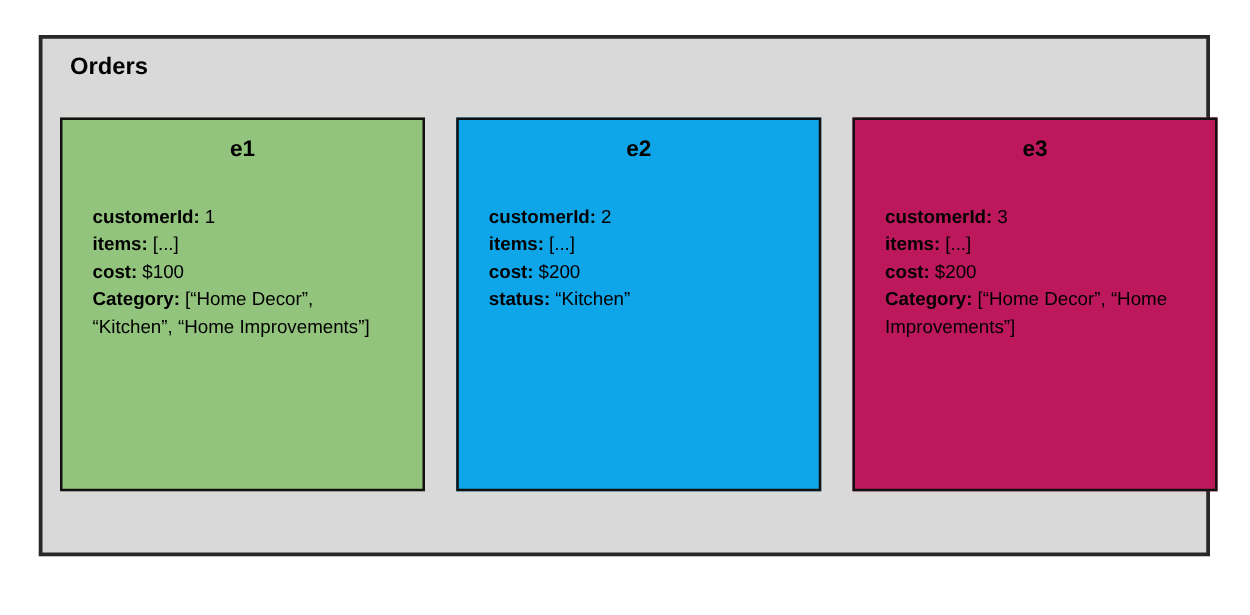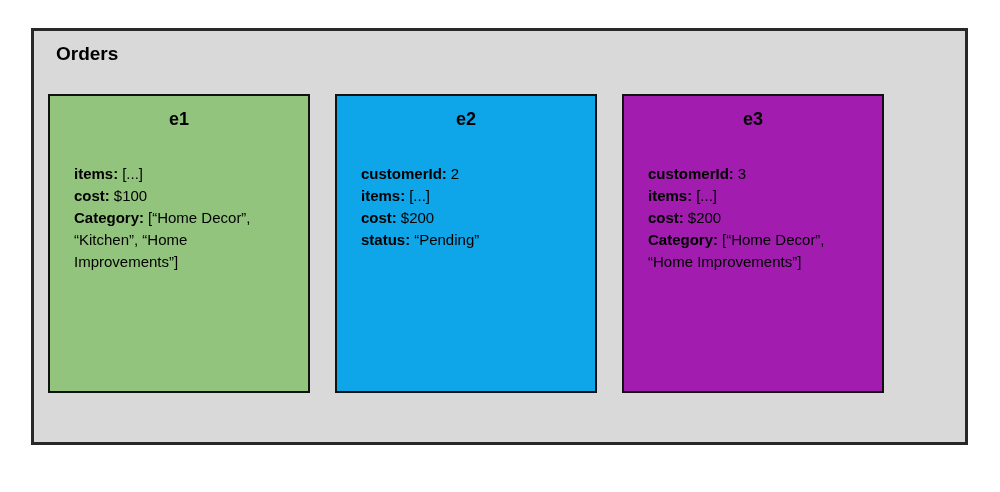--- a/index.html
+++ b/index.html
@@ -25,21 +25,21 @@
     font-weight: bold;
     line-height: 24px;
   }
   .cards-row {
     position: absolute;
     left: 14px; top: 63px;
     display: flex;
     gap: 25px;
   }
   .card {
-    width: 262px; height: 299px;
+    width: 292px; height: 299px;
     border: 2px solid #111111;
     padding: 12px 24px 0 24px;
   }
   .card-title {
     text-align: center;
     font-size: 18px;
     font-weight: bold;
     line-height: 22px;
     margin-bottom: 33px;
   }
@@ -56,37 +56,38 @@
 <body>
 
 <div class="orders-container">
   <div class="orders-title">Orders</div>
 
   <div class="cards-row">
 
     <div class="card" style="background-color: rgb(147, 196, 125);">
       <div class="card-title">e1</div>
       <div class="card-body">
+        <div class="field"><span class="field-label">customerId:</span><span class="field-value">1</span></div>
         <div class="field"><span class="field-label">items:</span><span class="field-value">[...]</span></div>
         <div class="field"><span class="field-label">cost:</span><span class="field-value">$100</span></div>
         <div class="field"><span class="field-label">Category:</span><span class="field-value">[“Home Decor”, “Kitchen”, “Home Improvements”]</span></div>
       </div>
     </div>
 
     <div class="card" style="background-color: #0ea5e9;">
       <div class="card-title">e2</div>
       <div class="card-body">
         <div class="field"><span class="field-label">customerId:</span><span class="field-value">2</span></div>
         <div class="field"><span class="field-label">items:</span><span class="field-value">[...]</span></div>
         <div class="field"><span class="field-label">cost:</span><span class="field-value">$200</span></div>
-        <div class="field"><span class="field-label">status:</span><span class="field-value">“Pending”</span></div>
+        <div class="field"><span class="field-label">status:</span><span class="field-value">“Kitchen”</span></div>
       </div>
     </div>
 
-    <div class="card" style="background-color: #a21caf;">
+    <div class="card" style="background-color: #be185d;">
       <div class="card-title">e3</div>
       <div class="card-body">
         <div class="field"><span class="field-label">customerId:</span><span class="field-value">3</span></div>
         <div class="field"><span class="field-label">items:</span><span class="field-value">[...]</span></div>
         <div class="field"><span class="field-label">cost:</span><span class="field-value">$200</span></div>
         <div class="field"><span class="field-label">Category:</span><span class="field-value">[“Home Decor”, “Home Improvements”]</span></div>
       </div>
     </div>
 
   </div>

